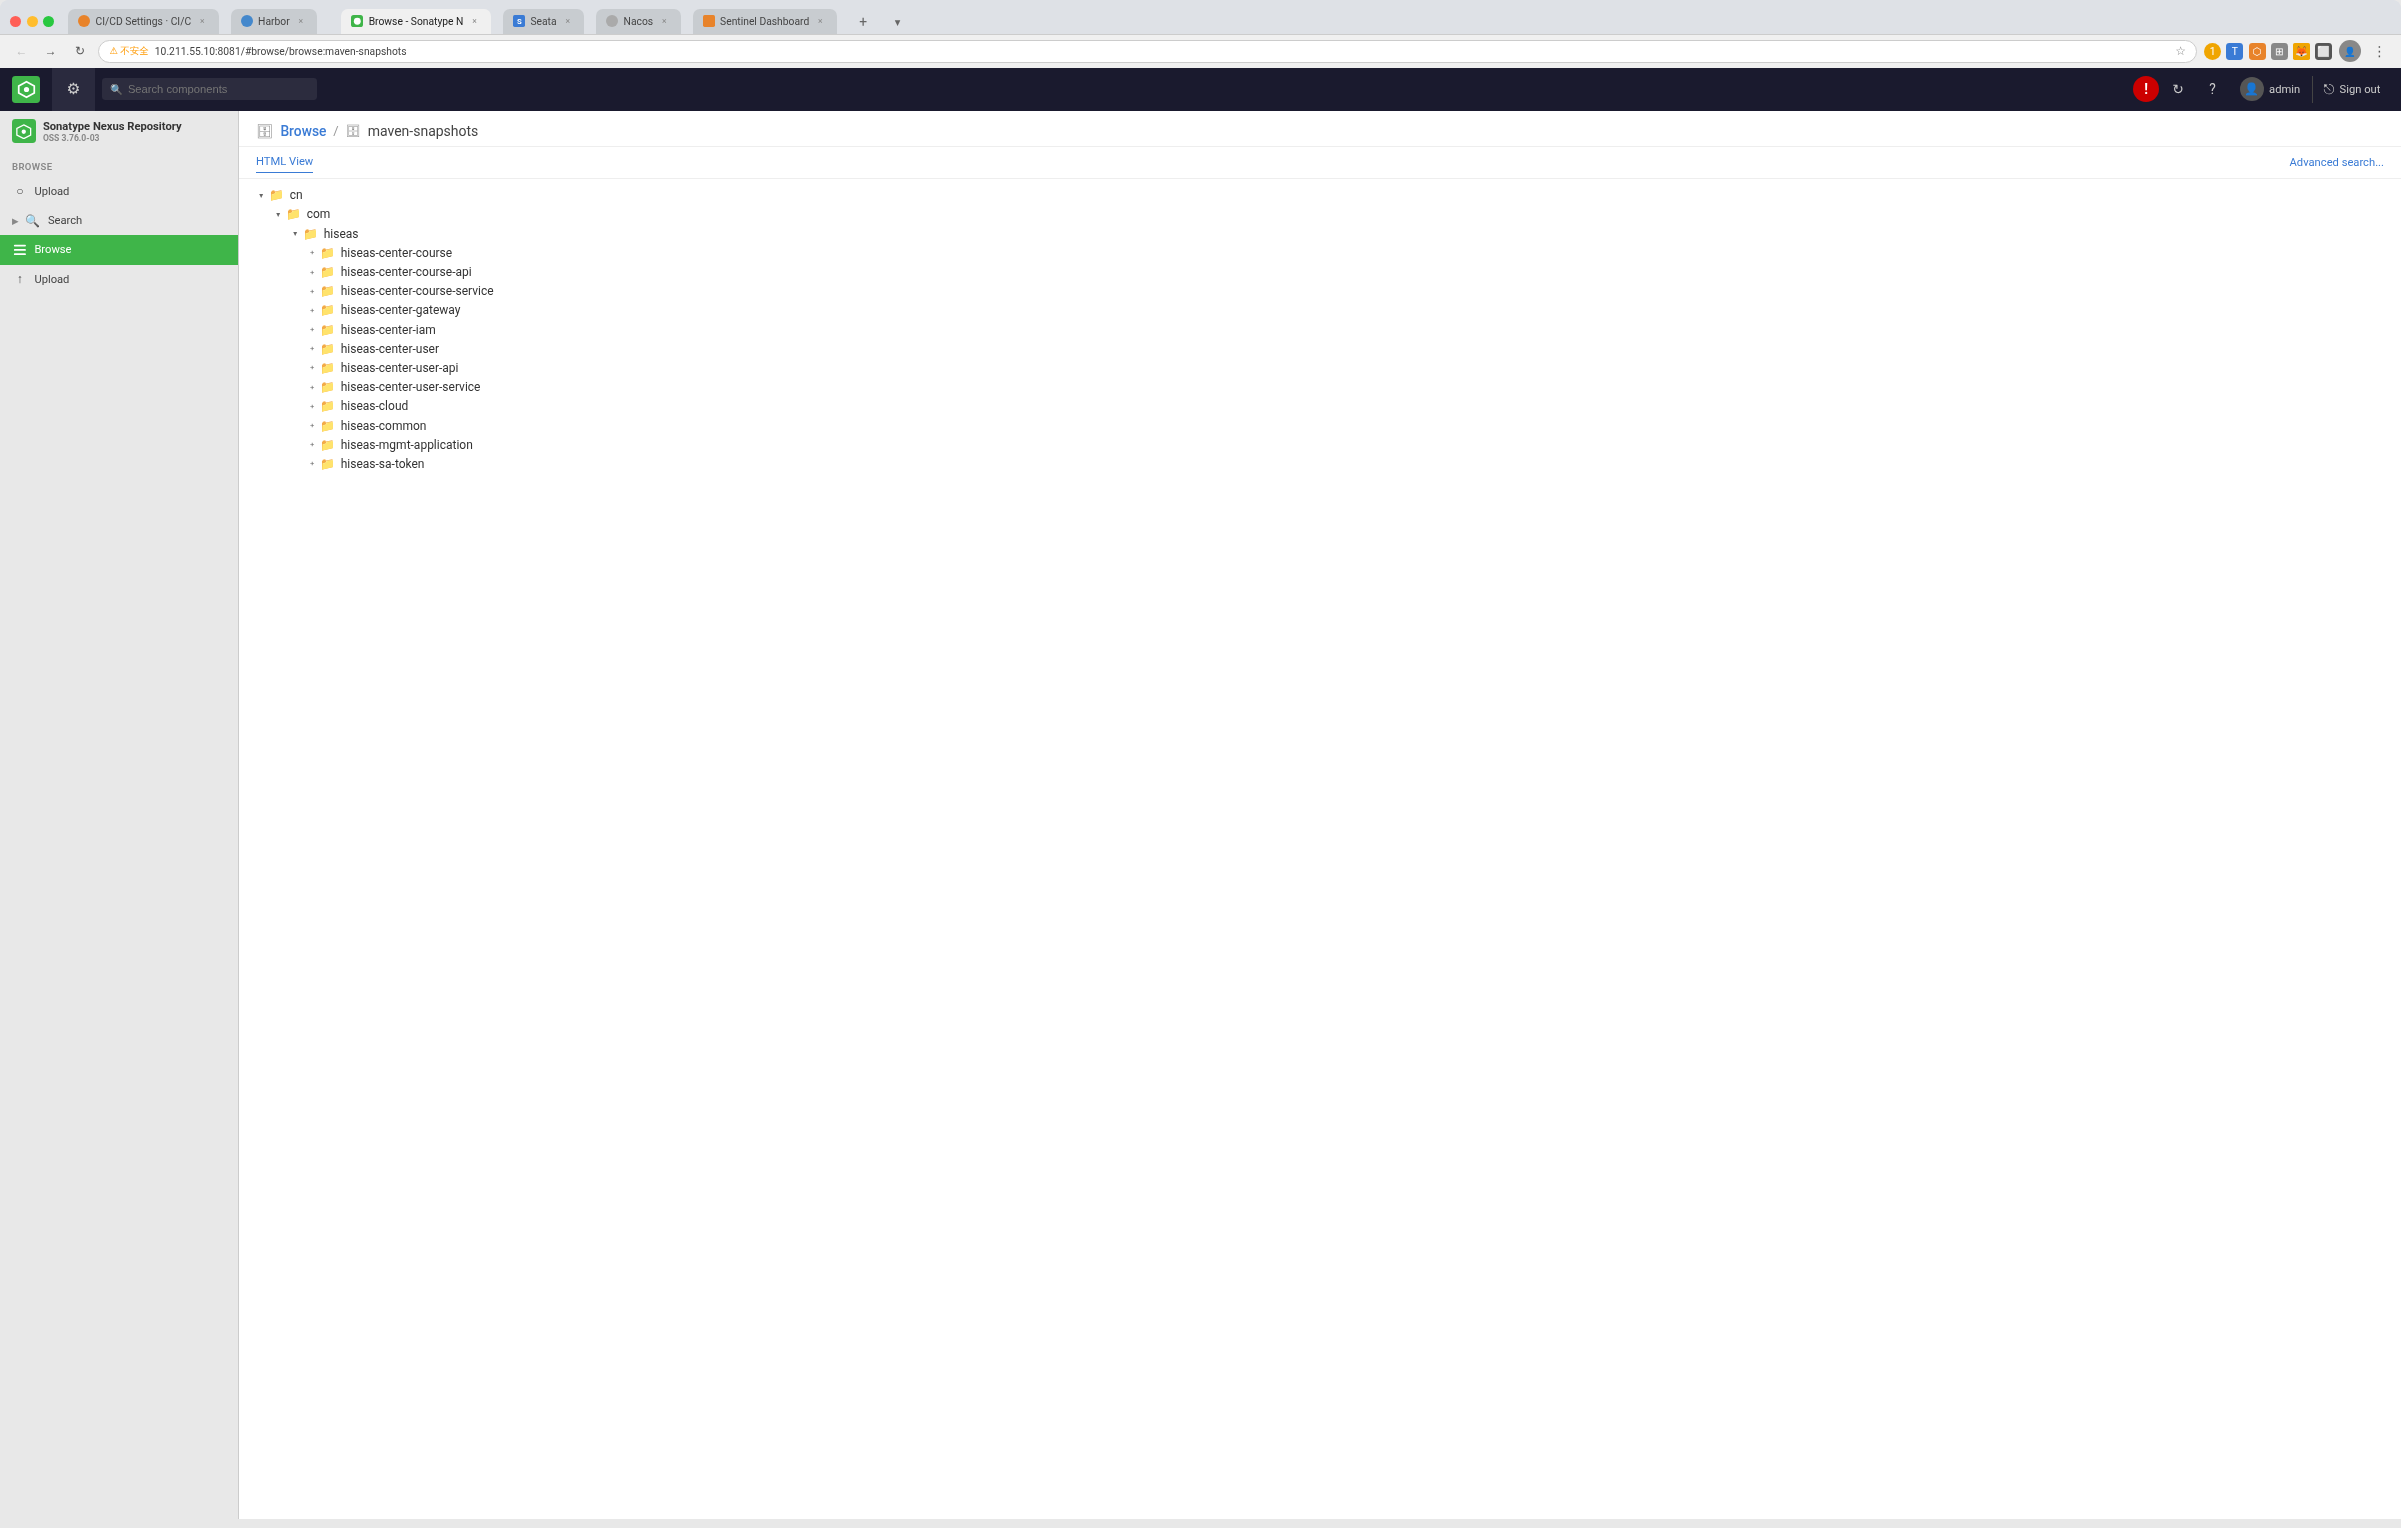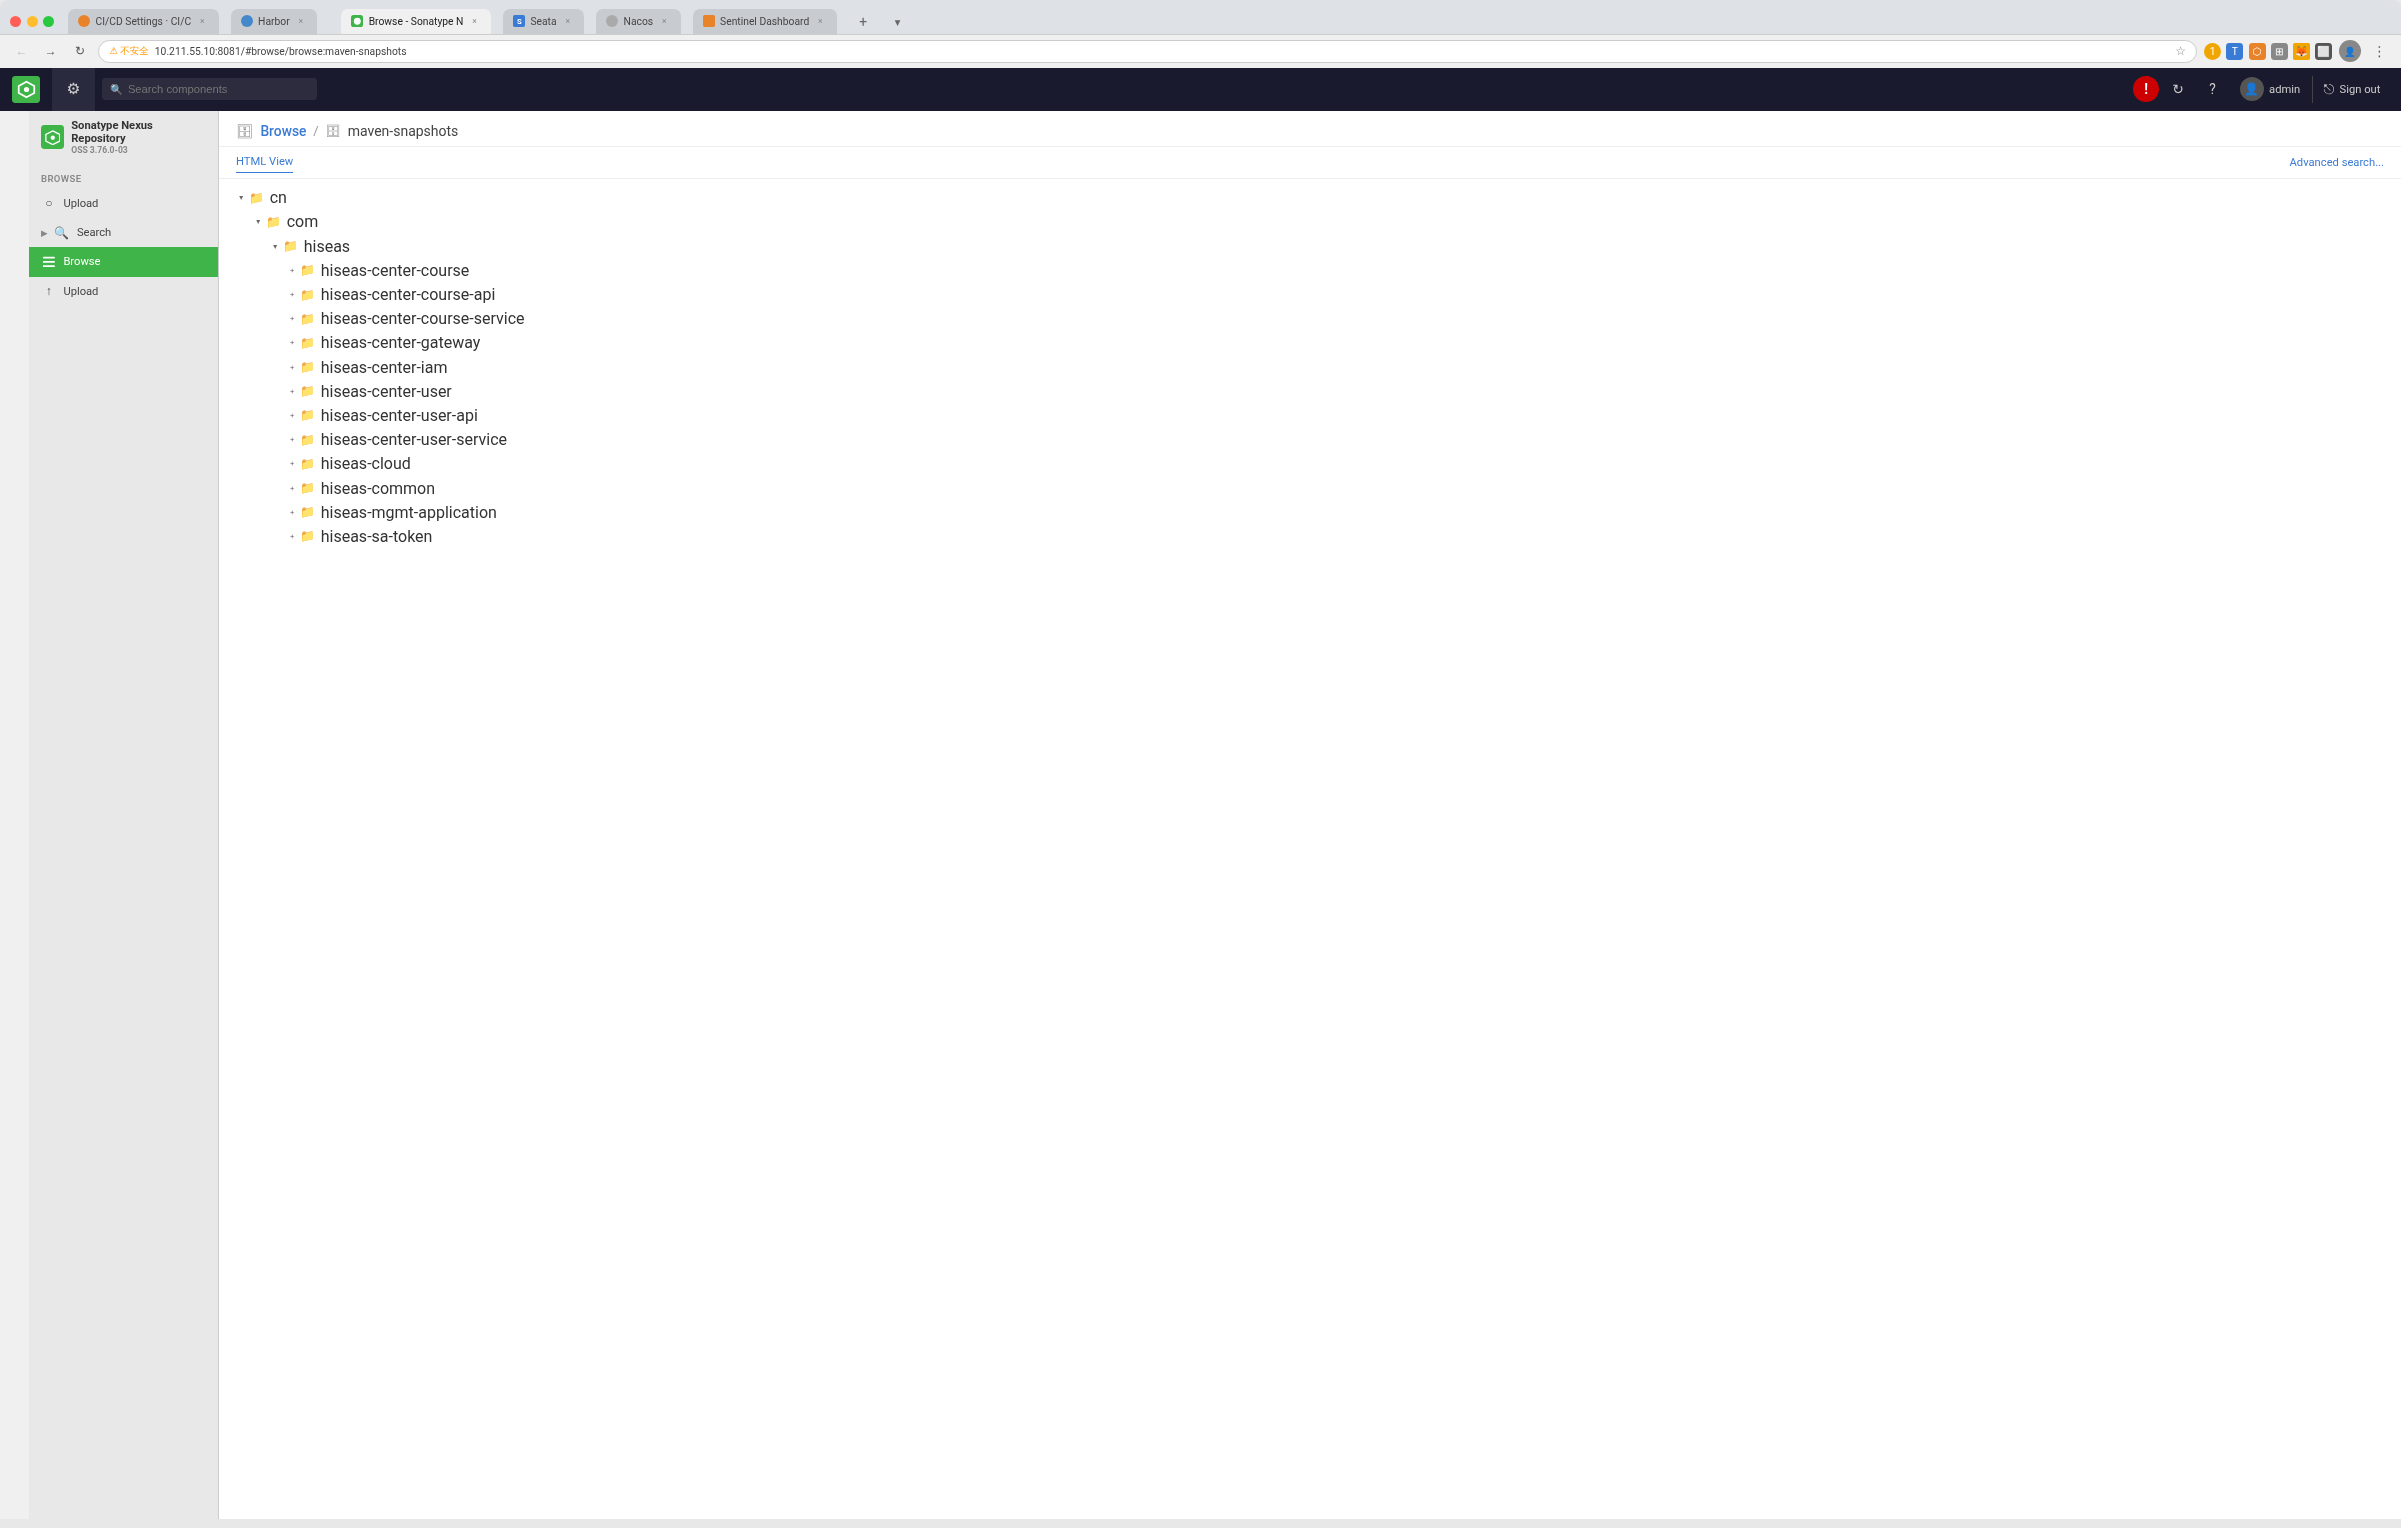--- a/index.html
+++ b/index.html
@@ -50,21 +50,21 @@
     .toolbar-spacer { flex: 1; }
     .toolbar-right { display: flex; align-items: center; gap: 3.4px; padding-right: 10.3px; }
     .toolbar-btn { width: 31px; height: 31px; display: flex; align-items: center; justify-content: center; cursor: pointer; color: #ccc; font-size: 13.8px; border-radius: 3.4px; }
     .toolbar-btn.alert { background: #cc0000; color: white; border-radius: 50%; width: 26px; height: 26px; font-size: 13.8px; font-weight: bold; }
     .toolbar-user { display: flex; align-items: center; gap: 5.2px; color: #ccc; padding: 5.2px 8.6px; cursor: pointer; }
     .user-icon { width: 24px; height: 24px; border-radius: 50%; background: #555; display: flex; align-items: center; justify-content: center; color: #ccc; font-size: 12px; }
     .toolbar-signout { display: flex; align-items: center; gap: 5.2px; color: #ccc; padding: 5.2px 10.3px; cursor: pointer; border-left: 0.9px solid #444; }
     .signout-icon { font-size: 13.8px; }
 
     
-    .sidebar { width: 190px; background: #e8e8e8; display: flex; flex-direction: column; border-right: 0.9px solid #ccc; flex-shrink: 0; margin-left: 29px; }
+    .sidebar { width: 239px; background: #e8e8e8; display: flex; flex-direction: column; border-right: 0.9px solid #ccc; flex-shrink: 0; }
     .sidebar-header { padding: 8.6px 12px; background: #e8e8e8; }
     .app-title { font-weight: bold; font-size: 12px; color: #333; display: flex; align-items: center; gap: 6.9px; }
     .nexus-mini-logo { width: 24px; height: 24px; background: #3fb549; border-radius: 3.4px; display: flex; align-items: center; justify-content: center; color: white; font-size: 11.2px; font-weight: bold; }
     .app-title-text { display: flex; flex-direction: column; }
     .app-name { font-size: 11.2px; font-weight: bold; color: #333; }
     .app-version { font-size: 8.6px; color: #888; }
     .sidebar-section { padding: 3.4px 0; }
     .sidebar-section-title { padding: 5.2px 12px; font-size: 9.5px; font-weight: 600; color: #888; text-transform: uppercase; letter-spacing: 0.4px; }
     .sidebar-item { display: flex; align-items: center; gap: 6.9px; padding: 6.9px 12px; cursor: pointer; color: #444; font-size: 11.2px; }
     .sidebar-item.active { background: #3fb549; color: white; }
@@ -79,21 +79,21 @@
     .breadcrumb-sep { color: #999; }
     .breadcrumb-db-icon { color: #888; font-size: 12px; }
     .breadcrumb-current { color: #444; font-size: 14px; }
     .view-tabs { display: flex; align-items: center; justify-content: space-between; padding: 5.2px 17px; border-bottom: 0.9px solid #eee; }
     .html-view-tab { color: #3a7bd5; font-size: 11.2px; cursor: pointer; padding: 3.4px 0; border-bottom: 1.7px solid #3a7bd5; }
     .advanced-search-link { color: #3a7bd5; font-size: 11.2px; cursor: pointer; }
     .tree-view { flex: 1; overflow-y: auto; padding: 6.9px 17px; }
     .tree-item { display: flex; align-items: center; gap: 3.4px; padding: 2.6px 0; cursor: pointer; }
     .tree-toggle { width: 10.3px; height: 10.3px; display: flex; align-items: center; justify-content: center; font-size: 7.7px; color: #666; }
     .tree-folder-icon { font-size: 12px; color: #f0a500; margin-right: 1.7px; }
-    .tree-label { font-size: 16px; color: #333; }
+    .tree-label { font-size: 12px; color: #333; }
     .tree-children { padding-left: 17px; }
 
     .app-wrapper { display: flex; flex-direction: column; height: calc(100vh - 77px); }
   </style>
 </head>
 <body>
 
 <div class="browser-chrome">
   <div class="browser-titlebar">
     <div class="traffic-lights">

